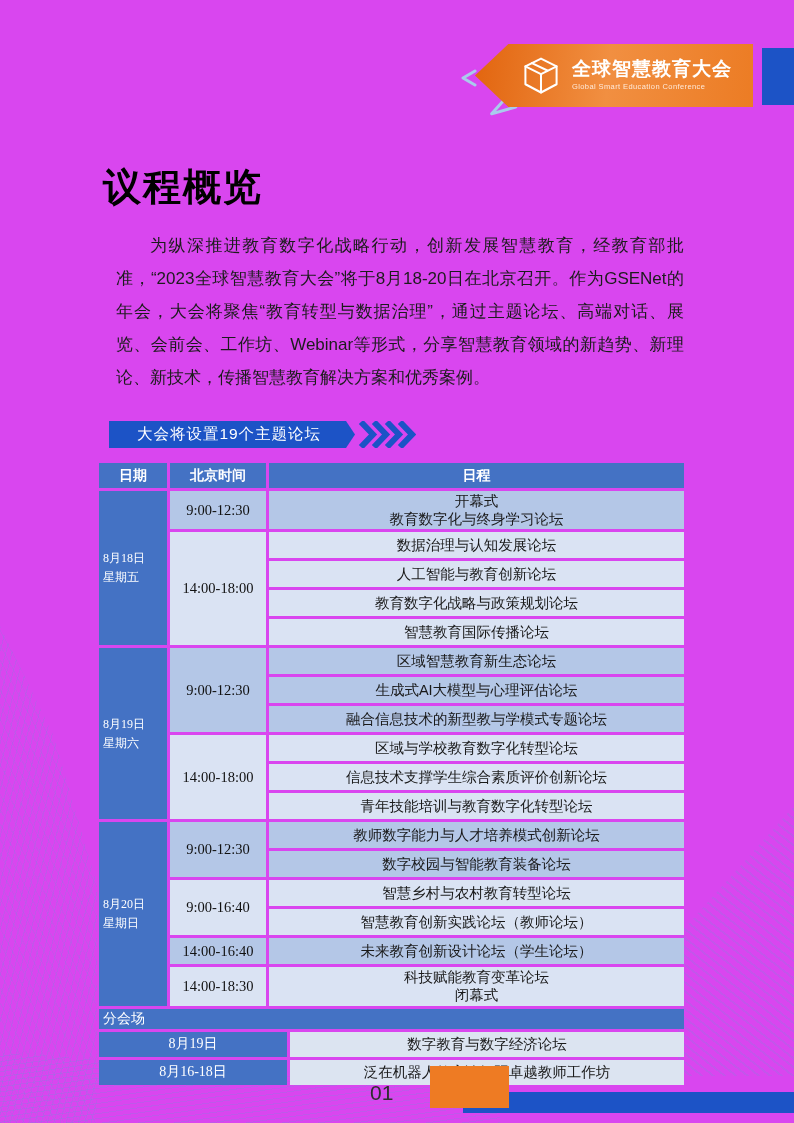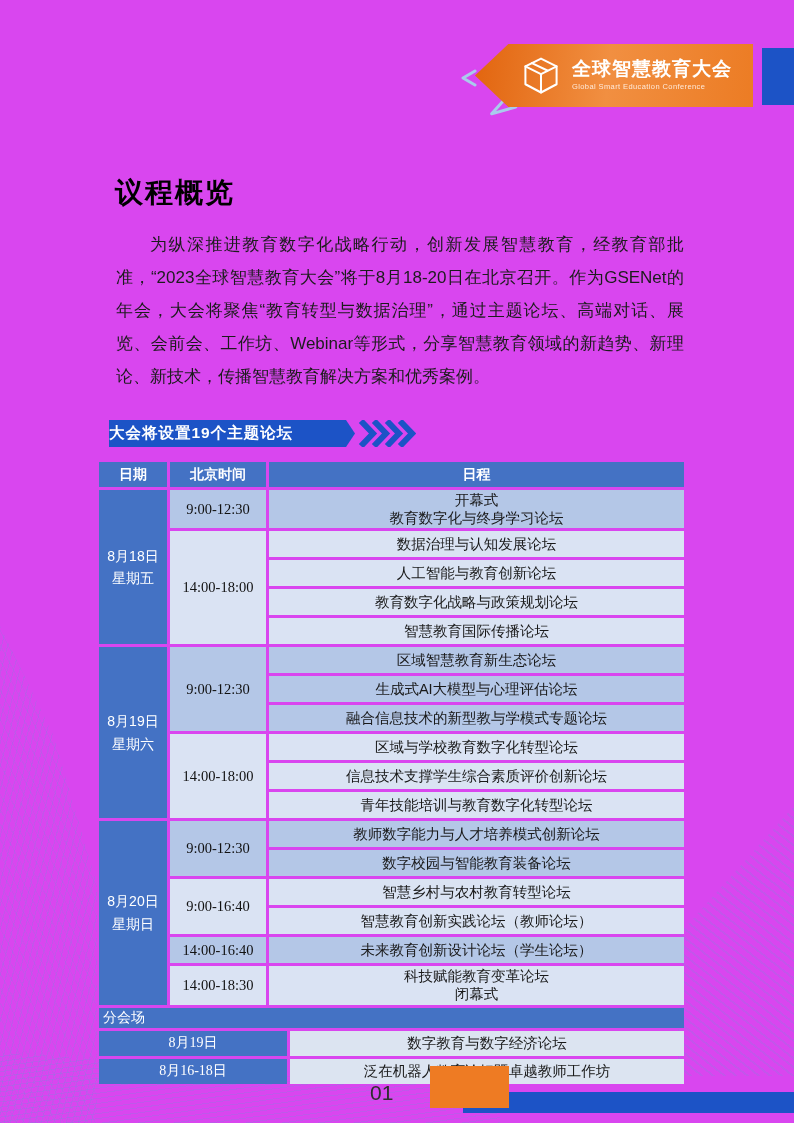--- a/index.html
+++ b/index.html
@@ -27,36 +27,36 @@
     display:flex;align-items:center;padding-left:44px;box-sizing:border-box;}
   .logo-cube{width:44px;height:44px;flex:0 0 auto;margin-right:9px;}
   .logo-text{display:flex;flex-direction:column;line-height:1.1;}
   .logo-title{color:#ffffff;font-weight:bold;font-size:19px;letter-spacing:1px;white-space:nowrap;}
   .logo-sub{color:#ffe9d8;font-size:7.5px;letter-spacing:0.4px;margin-top:3px;white-space:nowrap;}
   .top-right-block{position:absolute;left:762px;top:48px;width:32px;height:57px;background:#1c53c6;z-index:2;}
   .lt-chevron{position:absolute;z-index:1;}
 
   
   .content{position:absolute;left:99px;top:158px;width:585px;z-index:2;}
-  .page-title{font-size:28px;font-weight:bold;color:#000;margin:16px;letter-spacing:2px;}
+  .page-title{font-size:38px;font-weight:bold;color:#000;margin:4px;letter-spacing:2px;}
   .intro{font-size:17px;line-height:33px;text-align:justify;text-indent:2em;margin:16px 0 0 17px;color:#1c1c1c;}
 
   .forum-banner-row{display:flex;align-items:center;margin-top:27px;margin-left:10px;height:27px;}
-  .forum-banner{width:246px;height:27px;background:#1c53c6;color:#fff;font-weight:bold;font-size:15.5px;
-    display:flex;align-items:center;justify-content:flex-start;letter-spacing:1px;
+  .forum-banner{width:246px;height:27px;background:#1c53c6;color:#fff;font-weight:normal;font-size:15.5px;
+    display:flex;align-items:center;justify-content:center;letter-spacing:1px;
     clip-path:polygon(0 0, calc(100% - 9px) 0, 100% 50%, calc(100% - 9px) 100%, 0 100%);
     padding-right:6px;box-sizing:border-box;}
   .banner-chevrons{margin-left:3px;}
 
   
   table.agenda{border-collapse:separate;border-spacing:3px;width:591px;margin:12px 0 0 -3px;}
   table.agenda td, table.agenda th{padding:1px 4px;box-sizing:border-box;}
   th.hd{background:#4472c4;color:#fff;font-weight:bold;font-size:14px;height:25px;text-align:center;}
-  td.date{background:#4472c4;color:#fff;font-size:14px;text-align:center;line-height:1.6;
-          font-family:Liberation Sans, sans-serif;}
+  td.date{background:#4472c4;color:#fff;font-size:12px;text-align:left;line-height:1.6;
+          font-family:Liberation Serif, serif;}
   td.time{font-size:14.5px;text-align:center;color:#111;font-family:"Liberation Serif",serif;}
   td.forum{font-size:14.5px;text-align:center;color:#191919;height:26px;margin-left:36px;}
   td.twoline{line-height:1.25;padding-top:3px;padding-bottom:3px;}
   .dark{background:#b4c7e7;}
   .light{background:#dae3f3;}
   td.section{background:#4472c4;color:#fff;font-size:14px;height:20px;text-align:left;padding:1px;}
   table.subvenue{border-collapse:separate;border-spacing:3px;width:591px;margin:-3px 0 0 -3px;}
   table.subvenue td{padding:1px 4px;box-sizing:border-box;}
   td.sv-date{background:#4472c4;color:#fff;font-size:14px;text-align:center;height:25px;width:188px;
              font-family:"Liberation Serif",serif;}

